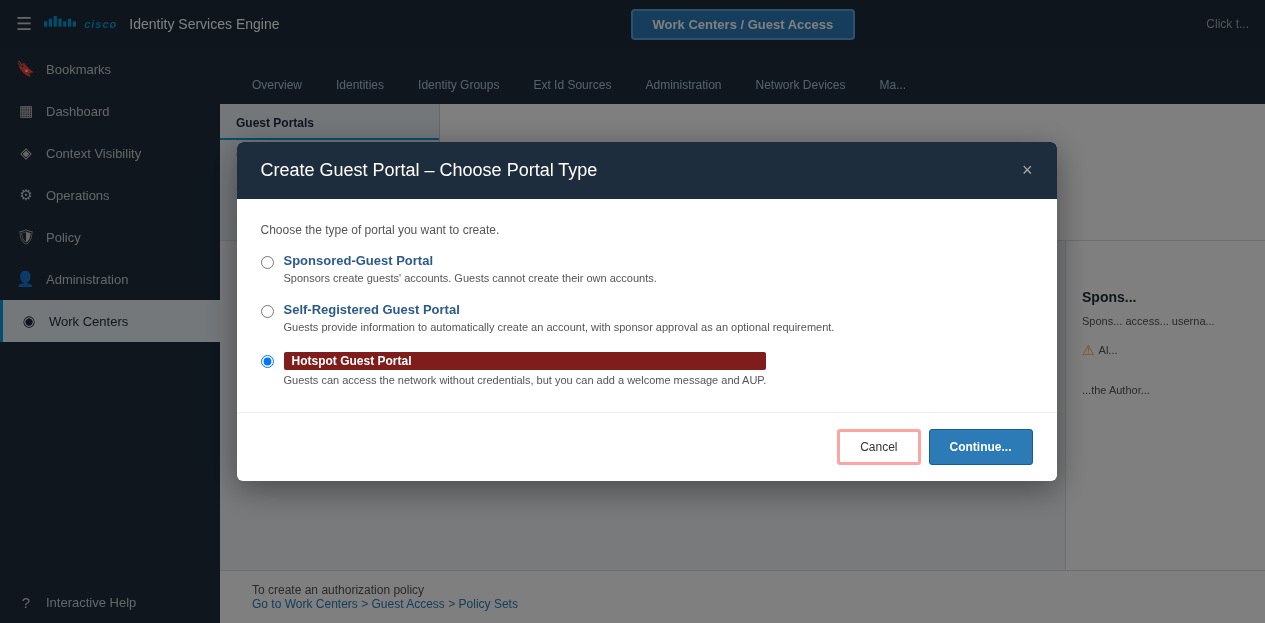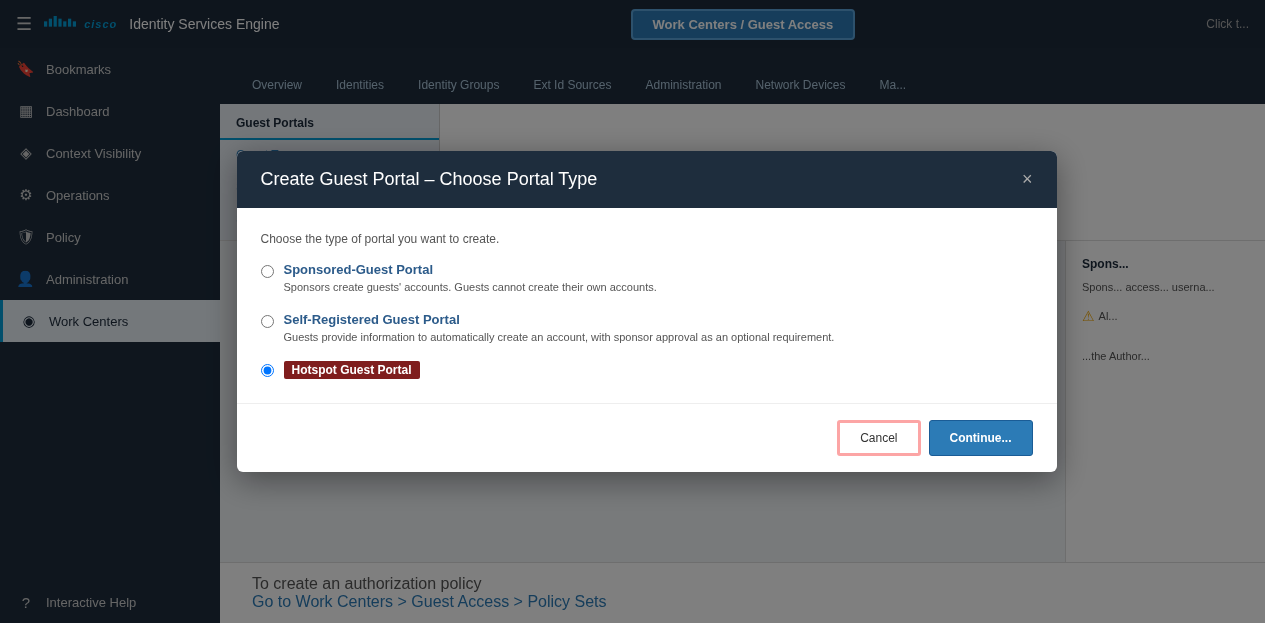--- a/index.html
+++ b/index.html
@@ -111,29 +111,29 @@
     .side-panel-hint {
       position: absolute;
       right: 0;
       top: 0;
       width: 200px;
       background: #fff;
       height: 100%;
       padding: 16px;
       border-left: 1px solid #ddd;
     }
-    .side-panel-title { font-size: 12px; font-weight: bold; color: #1c2a3a; margin-bottom: 8px; }
+    .side-panel-title { font-size: 14px; font-weight: bold; color: #1c2a3a; margin-bottom: 8px; margin-top: 32px; }
     .side-panel-text { font-size: 11px; color: #555; line-height: 1.5; }
 
     
     .bottom-area {
       background: #fff;
       padding: 12px 32px;
       border-top: 1px solid #ddd;
-      font-size: 16px;
+      font-size: 12px;
       color: #555;
     }
     .bottom-link { color: #2c7bb6; cursor: pointer; text-decoration: none; }
 
     
     .modal-overlay {
       position: fixed;
       top: 0; left: 0; right: 0; bottom: 0;
       background: rgba(0,0,0,0.5);
       display: flex;
@@ -346,20 +346,21 @@
           <div class="radio-label">
             <label class="radio-name" for="self-registered">Self-Registered Guest Portal</label>
             <span class="radio-desc">Guests provide information to automatically create an account, with sponsor approval as an optional requirement.</span>
           </div>
         </div>
 
         <div class="radio-option">
           <input type="radio" name="portal-type" id="hotspot" checked="" style="">
           <div class="radio-label">
             <label class="radio-name selected" for="hotspot">Hotspot Guest Portal</label>
+            <span class="radio-desc">Guests can access the network without credentials, but you can add a welcome message and AUP.</span>
           </div>
         </div>
 
       </div>
     </div>
     <div class="modal-footer">
       <button class="btn-cancel">Cancel</button>
       <button class="btn-continue">Continue...</button>
     </div>
   </div>

